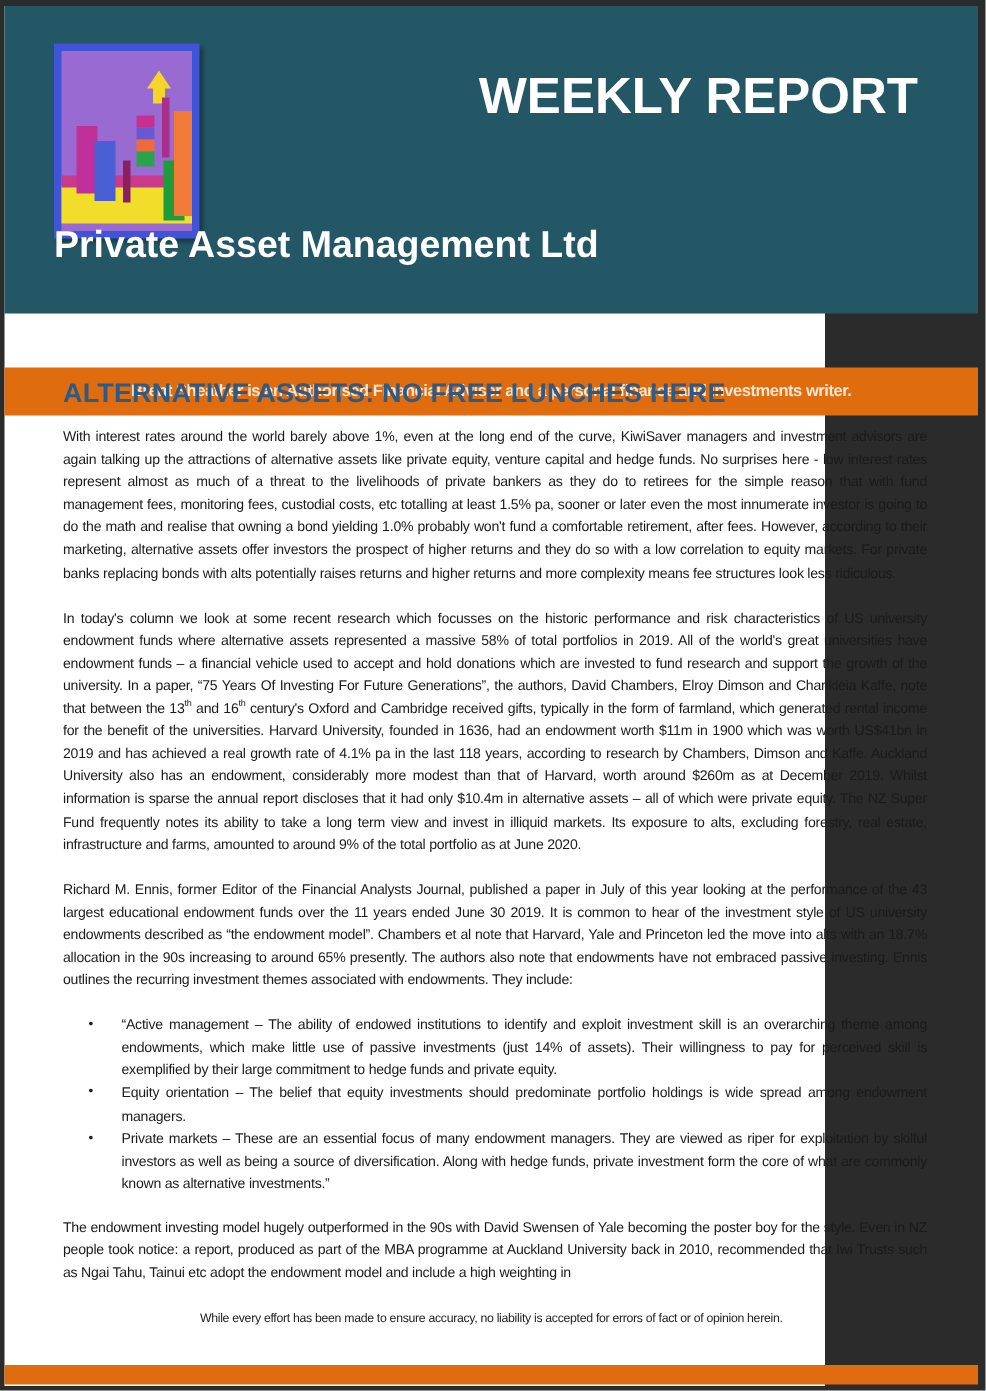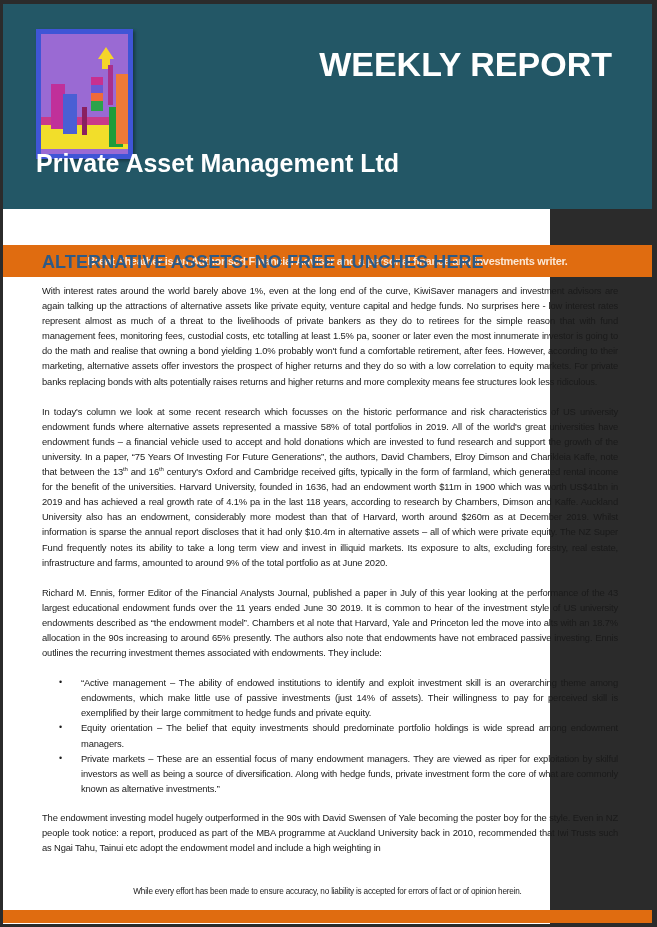--- a/index.html
+++ b/index.html
@@ -44,21 +44,20 @@
   .para sup { font-size: 6px; line-height: 0; }
   ul.themes { margin: 0 0 14px 0; padding: 0 0 0 39px; list-style: none; }
   ul.themes li {
     position: relative; font-size: 9.4px; line-height: 15.1px; color: #1a1a1a; text-align: justify;
     letter-spacing: -0.15px;
   }
   ul.themes li .bullet { position: absolute; left: -22px; top: 0; font-size: 9px; }
   .footer-note {
     position: absolute; left: 0; top: 870px; width: 649px; text-align: center; font-size: 8.2px; color: #222;
     letter-spacing: -0.2px;
-    margin-top: 13px;
   }
   .bottom-bar {
     position: absolute; left: 0; top: 906px; width: 649px; height: 13px; background: #e06c10;
   }
 </style>
 </head>
 <body>
 
 <div class="page">
   <div class="header">

